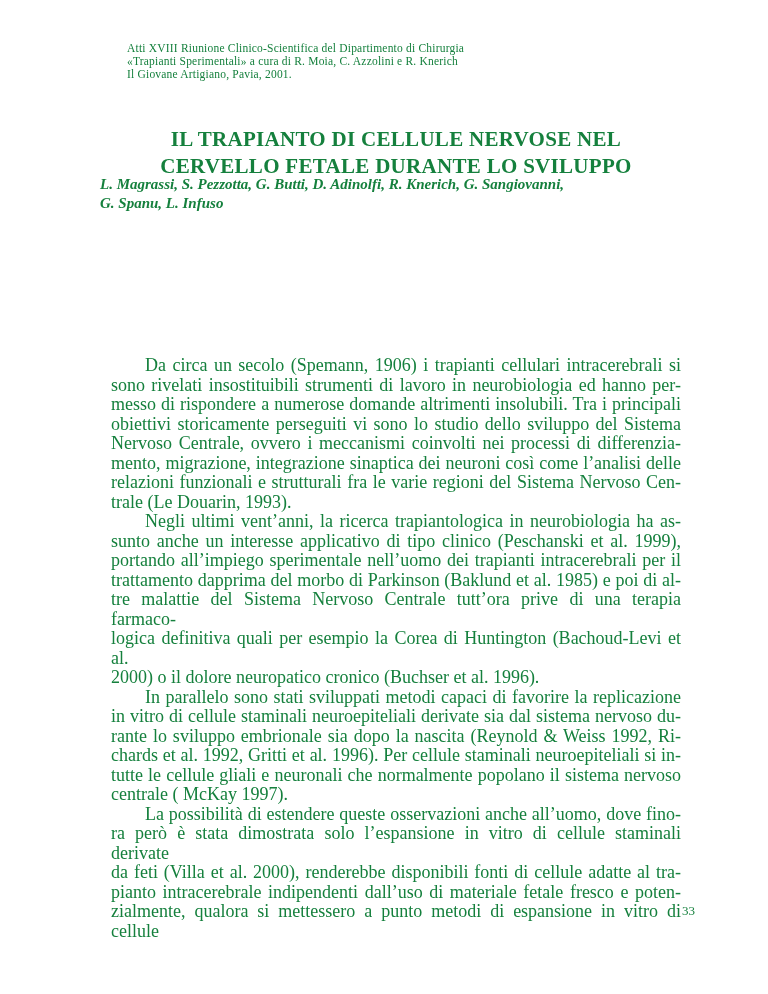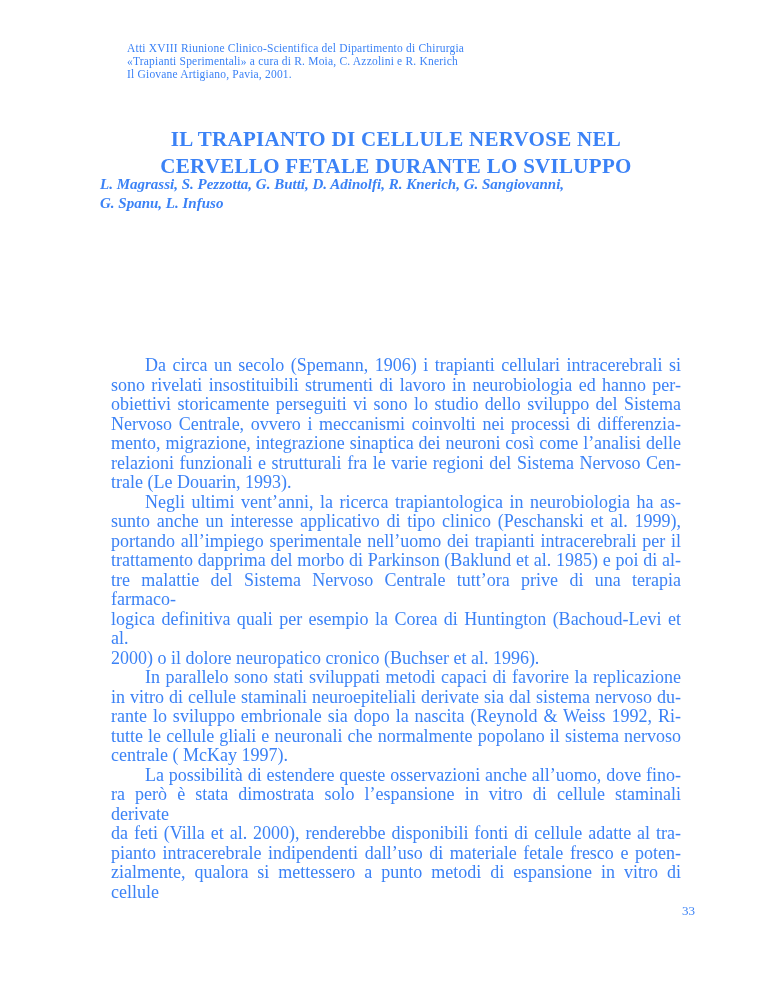--- a/index.html
+++ b/index.html
@@ -4,21 +4,21 @@
 <style>
   html, body { margin: 0; padding: 0; }
   body { background: #ffffff; }
   .sheet {
     position: relative;
     width: 768px;
     height: 994px;
     background: #ffffff;
     overflow: hidden;
     font-family: "Liberation Serif", "DejaVu Serif", serif;
-    color: #3b82f6;
+    color: #15803d;
   }
   .header-citation {
     position: absolute;
     left: 127px;
     top: 42px;
     width: 520px;
     font-size: 11.5px;
     line-height: 13px;
     letter-spacing: 0.2px;
   }
@@ -99,39 +99,41 @@
   <div class="authors-block">
       <div>L. Magrassi, S. Pezzotta, G. Butti, D. Adinolfi, R. Knerich, G. Sangiovanni,</div>
       <div>G. Spanu, L. Infuso</div>
     </div>
 
 
   <div class="body-block">
       <div class="para">
         <div class="bline first">Da circa un secolo (Spemann, 1906) i trapianti cellulari intracerebrali si</div>
         <div class="bline">sono rivelati insostituibili strumenti di lavoro in neurobiologia ed hanno per-</div>
+        <div class="bline">messo di rispondere a numerose domande altrimenti insolubili. Tra i principali</div>
         <div class="bline">obiettivi storicamente perseguiti vi sono lo studio dello sviluppo del Sistema</div>
         <div class="bline">Nervoso Centrale, ovvero i meccanismi coinvolti nei processi di differenzia-</div>
         <div class="bline">mento, migrazione, integrazione sinaptica dei neuroni così come l’analisi delle</div>
         <div class="bline">relazioni funzionali e strutturali fra le varie regioni del Sistema Nervoso Cen-</div>
         <div class="bline last">trale (Le Douarin, 1993).</div>
       </div>
       <div class="para">
         <div class="bline first">Negli ultimi vent’anni, la ricerca trapiantologica in neurobiologia ha as-</div>
         <div class="bline">sunto anche un interesse applicativo di tipo clinico (Peschanski et al. 1999),</div>
         <div class="bline">portando all’impiego sperimentale nell’uomo dei trapianti intracerebrali per il</div>
         <div class="bline">trattamento dapprima del morbo di Parkinson (Baklund et al. 1985) e poi di al-</div>
         <div class="bline">tre malattie del Sistema Nervoso Centrale tutt’ora prive di una terapia farmaco-</div>
         <div class="bline">logica definitiva quali per esempio la Corea di Huntington (Bachoud-Levi et al.</div>
         <div class="bline last">2000) o il dolore neuropatico cronico (Buchser et al. 1996).</div>
       </div>
       <div class="para">
         <div class="bline first">In parallelo sono stati sviluppati metodi capaci di favorire la replicazione</div>
         <div class="bline">in vitro di cellule staminali neuroepiteliali derivate sia dal sistema nervoso du-</div>
         <div class="bline">rante lo sviluppo embrionale sia dopo la nascita (Reynold &amp; Weiss 1992, Ri-</div>
+        <div class="bline">chards et al. 1992, Gritti et al. 1996). Per cellule staminali neuroepiteliali si in-</div>
         <div class="bline">tutte le cellule gliali e neuronali che normalmente popolano il sistema nervoso</div>
         <div class="bline last">centrale ( McKay 1997).</div>
       </div>
       <div class="para">
         <div class="bline first">La possibilità di estendere queste osservazioni anche all’uomo, dove fino-</div>
         <div class="bline">ra però è stata dimostrata solo l’espansione in vitro di cellule staminali derivate</div>
         <div class="bline">da feti (Villa et al. 2000), renderebbe disponibili fonti di cellule adatte al tra-</div>
         <div class="bline">pianto intracerebrale indipendenti dall’uso di materiale fetale fresco e poten-</div>
         <div class="bline">zialmente, qualora si mettessero a punto metodi di espansione in vitro di cellule</div>
       </div>

